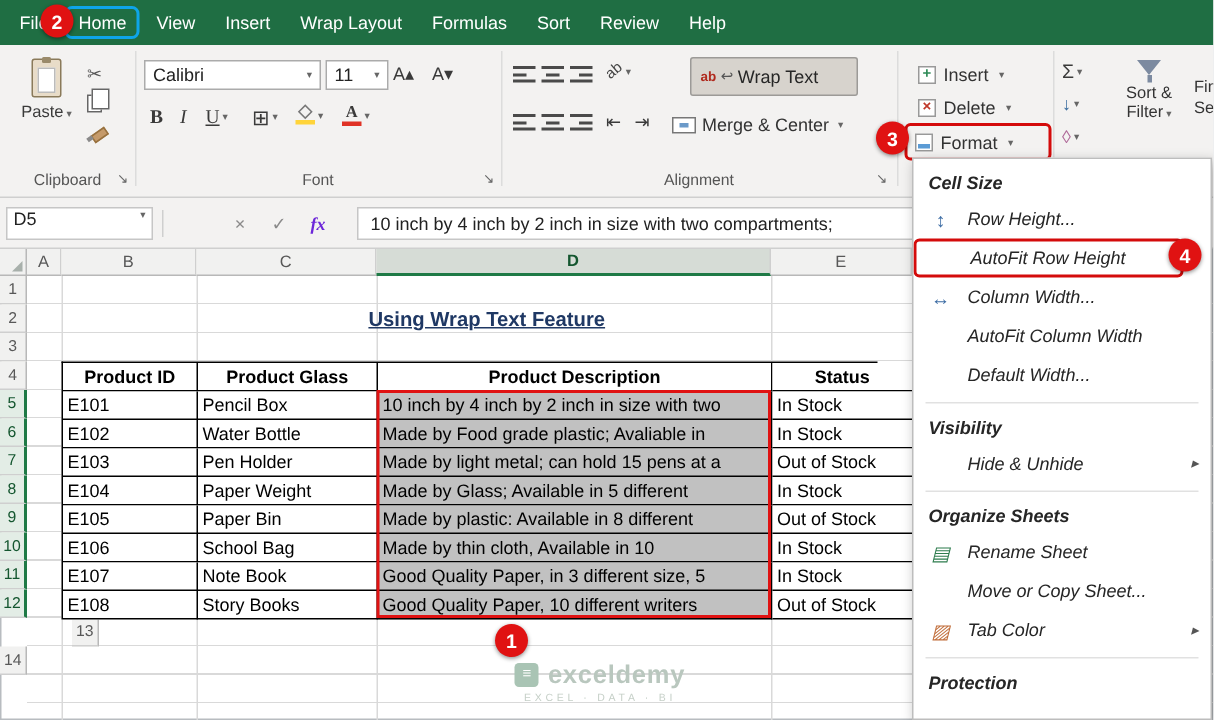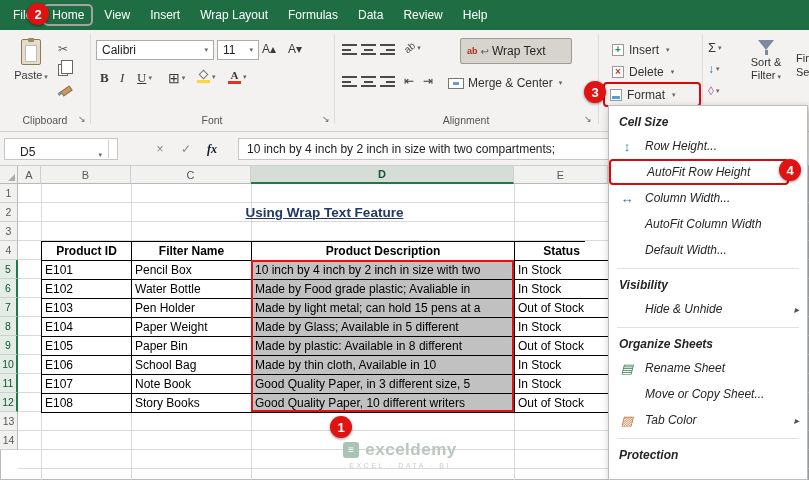--- a/index.html
+++ b/index.html
@@ -4,21 +4,21 @@
 <style>
   html,body{margin:0;padding:0;background:#fff;}
   #app{position:relative;width:809px;height:480px;overflow:hidden;background:#fff;
        font-family:"Liberation Sans",sans-serif;box-shadow:inset 0 0 0 1px #b8bcc0;}
   #app *{box-sizing:border-box;}
 
   
   #titlebar{position:absolute;left:0;top:0;width:100%;height:30px;background:#1f6e43;}
   #tabs{display:flex;align-items:center;height:100%;padding-left:4px;gap:2px;}
   .tab{color:#fff;font-size:12px;padding:4px 9px;white-space:nowrap;}
-  .tab-annot{border:2px solid #a3a3a3;border-radius:5px;padding:2px 7px;}
+  .tab-annot{border:2px solid #0ea5e9;border-radius:5px;padding:2px 7px;}
 
   
   .step{position:absolute;width:22px;height:22px;border-radius:50%;background:#e01212;
         color:#fff;font-weight:bold;font-size:13px;display:flex;align-items:center;
         justify-content:center;z-index:50;box-shadow:0 1px 3px rgba(0,0,0,.45);}
   #step1{left:330px;top:416px;}
   #step2{left:27px;top:3px;}
   #step3{left:584px;top:81px;}
   #step4{left:779px;top:159px;}
 
@@ -99,27 +99,27 @@
   #sort-btn{left:738px;top:8px;width:56px;height:72px;display:flex;flex-direction:column;align-items:center;
             font-size:11px;color:#333;gap:1px;text-align:center;}
   .sfic{display:flex;flex-direction:column;align-items:center;margin-top:2px;}
   .funnel{width:0;height:0;border-left:8px solid transparent;border-right:8px solid transparent;border-top:10px solid #7c8aa0;}
   .stem{width:3px;height:5px;background:#7c8aa0;}
   #find-btn{left:796px;top:8px;width:44px;height:72px;display:flex;flex-direction:column;align-items:flex-start;
             font-size:11px;color:#333;gap:2px;padding-top:14px;}
 
   
   #fbar{position:absolute;left:0;top:132px;width:100%;height:34px;background:#f3f2f1;border-bottom:1px solid #cfcfcf;z-index:2;}
-  #namebox{position:absolute;left:4px;top:6px;width:114px;height:22px;background:#fff;border:1px solid #c6c6c6;
-           font-size:12px;color:#222;display:flex;align-items:flex-end;justify-content:space-between;padding:0 15px;}
+  #namebox{position:absolute;left:4px;top:6px;width:98px;height:22px;background:#fff;border:1px solid #c6c6c6;
+           font-size:12px;color:#222;display:flex;align-items:flex-start;justify-content:space-between;padding:0 4px;}
   .fsep{position:absolute;left:108px;top:8px;width:1px;height:18px;background:#cfcfcf;}
   .fbtn{position:absolute;top:6px;width:20px;height:22px;display:flex;align-items:center;justify-content:center;
         color:#8a8a8a;font-size:12px;}
   #fb-cancel{left:150px;} #fb-enter{left:176px;}
-  #fb-fx{left:202px;color:#0f172a;font-style:italic;font-family:"Liberation Serif",serif;font-weight:bold;}
+  #fb-fx{left:202px;color:#6d28d9;font-style:italic;font-family:"Liberation Serif",serif;font-weight:bold;}
   #ffield{position:absolute;left:238px;top:6px;right:2px;height:22px;background:#fff;border:1px solid #c6c6c6;
           font-size:12px;color:#222;display:flex;align-items:center;padding:0 8px;white-space:nowrap;overflow:hidden;}
 
   
   #hlines{position:absolute;left:18px;top:184px;right:0;bottom:0;z-index:1;
           background:repeating-linear-gradient(to bottom,transparent 0 18px,#d9d9d9 18px 19px);}
   .vline{position:absolute;top:184px;bottom:0;width:1px;background:#d9d9d9;z-index:1;}
   #vl1{left:41px;} #vl2{left:131px;} #vl3{left:251px;} #vl4{left:514px;} #vl5{left:608px;}
   #corner{position:absolute;left:0;top:166px;width:18px;height:18px;background:#f1f1f0;
           border-right:1px solid #b8b8b8;border-bottom:1px solid #b8b8b8;z-index:3;}
@@ -170,21 +170,21 @@
 <div id="app" data-name="excel-window">
 
   <div id="titlebar" data-name="ribbon-tab-bar">
     <div id="tabs" data-name="ribbon-tabs">
         <div class="tab" data-name="tab-file">File</div>
         <div class="tab tab-annot" data-name="tab-home">Home</div>
         <div class="tab" data-name="tab-view">View</div>
         <div class="tab" data-name="tab-insert">Insert</div>
         <div class="tab" data-name="tab-page-layout">Wrap Layout</div>
         <div class="tab" data-name="tab-formulas">Formulas</div>
-        <div class="tab" data-name="tab-data">Data</div>
+        <div class="tab" data-name="tab-data">Sort</div>
         <div class="tab" data-name="tab-review">Review</div>
         <div class="tab" data-name="tab-help">Help</div>
       </div>
   </div>
 
   <div id="ribbon" data-name="ribbon">
     <div class="vsep" id="vs1" data-name="group-divider"></div>
     <div class="vsep" id="vs2" data-name="group-divider"></div>
     <div class="vsep" id="vs3" data-name="group-divider"></div>
     <div class="vsep" id="vs4" data-name="group-divider"></div>
@@ -344,21 +344,21 @@
   <div class="vline" id="vl1" data-name="gridline"></div>
   <div class="vline" id="vl2" data-name="gridline"></div>
   <div class="vline" id="vl3" data-name="gridline"></div>
   <div class="vline" id="vl4" data-name="gridline"></div>
   <div class="vline" id="vl5" data-name="gridline"></div>
   <div id="corner" data-name="select-all-corner"></div>
 
   <div id="sheet-title" data-name="sheet-title-cell">Using Wrap Text Feature</div>
   <div id="ptable" data-name="product-table">
       <div class="tc th c0" data-name="table-header-cell">Product ID</div>
-      <div class="tc th c1" data-name="table-header-cell">Filter Name</div>
+      <div class="tc th c1" data-name="table-header-cell">Product Glass</div>
       <div class="tc th c2" data-name="table-header-cell">Product Description</div>
       <div class="tc th c3" data-name="table-header-cell">Status</div>
       <div class="tc td c0" data-name="table-cell">E101</div>
       <div class="tc td c1" data-name="table-cell">Pencil Box</div>
       <div class="tc td c2" data-name="table-cell">10 inch by 4 inch by 2 inch in size with two</div>
       <div class="tc td c3" data-name="table-cell">In Stock</div>
       <div class="tc td c0" data-name="table-cell">E102</div>
       <div class="tc td c1" data-name="table-cell">Water Bottle</div>
       <div class="tc td c2" data-name="table-cell">Made by Food grade plastic; Avaliable in</div>
       <div class="tc td c3" data-name="table-cell">In Stock</div>
@@ -454,15 +454,15 @@
     <div class="rowcell" data-name="row-header-3" style="top: 222px;">3</div>
     <div class="rowcell" data-name="row-header-4" style="top: 241px;">4</div>
     <div class="rowcell sel" data-name="row-header-5" style="top: 260px;">5</div>
     <div class="rowcell sel" data-name="row-header-6" style="top: 279px;">6</div>
     <div class="rowcell sel" data-name="row-header-7" style="top: 298px;">7</div>
     <div class="rowcell sel" data-name="row-header-8" style="top: 317px;">8</div>
     <div class="rowcell sel" data-name="row-header-9" style="top: 336px;">9</div>
     <div class="rowcell sel" data-name="row-header-10" style="top: 355px;">10</div>
     <div class="rowcell sel" data-name="row-header-11" style="top: 374px;">11</div>
     <div class="rowcell sel" data-name="row-header-12" style="top: 393px;">12</div>
-    <div class="rowcell" data-name="row-header-13" style="top: 412px;">13</div>
+    <div class="rowcell" data-name="row-header-13" style="top: 412px; margin-left: 48px;">13</div>
     <div class="rowcell" data-name="row-header-14" style="top: 431px;">14</div>
   </div>
 
 </body></html>

